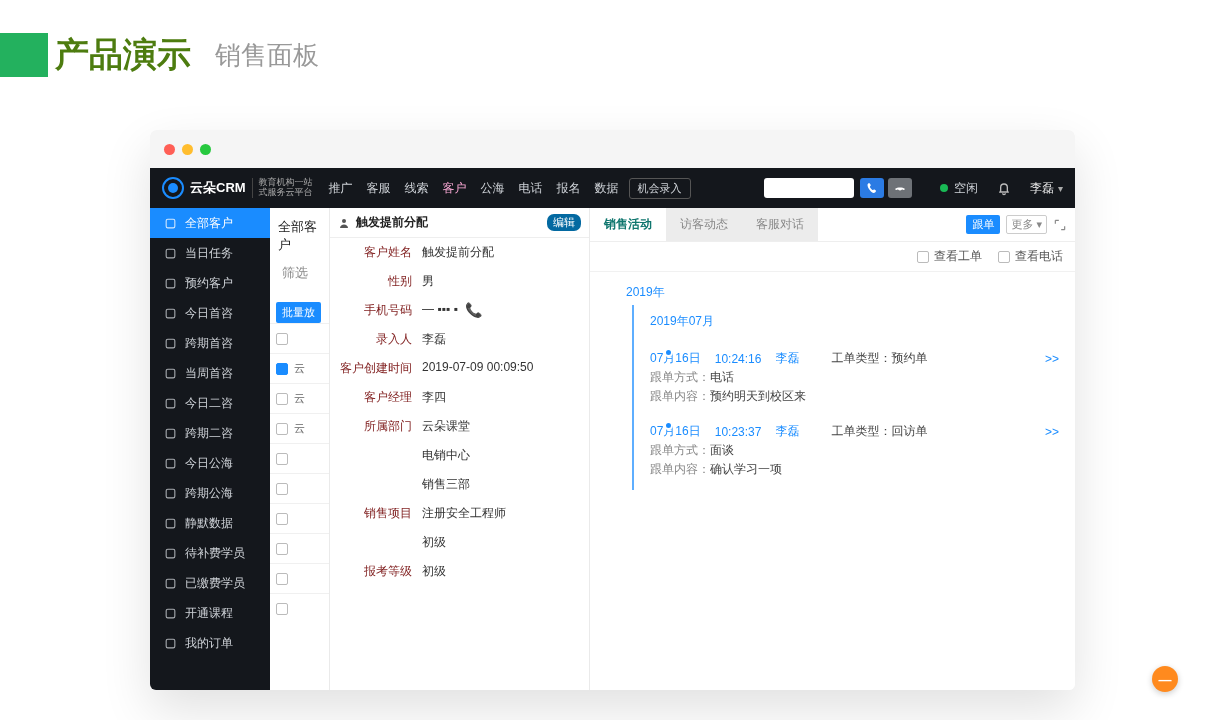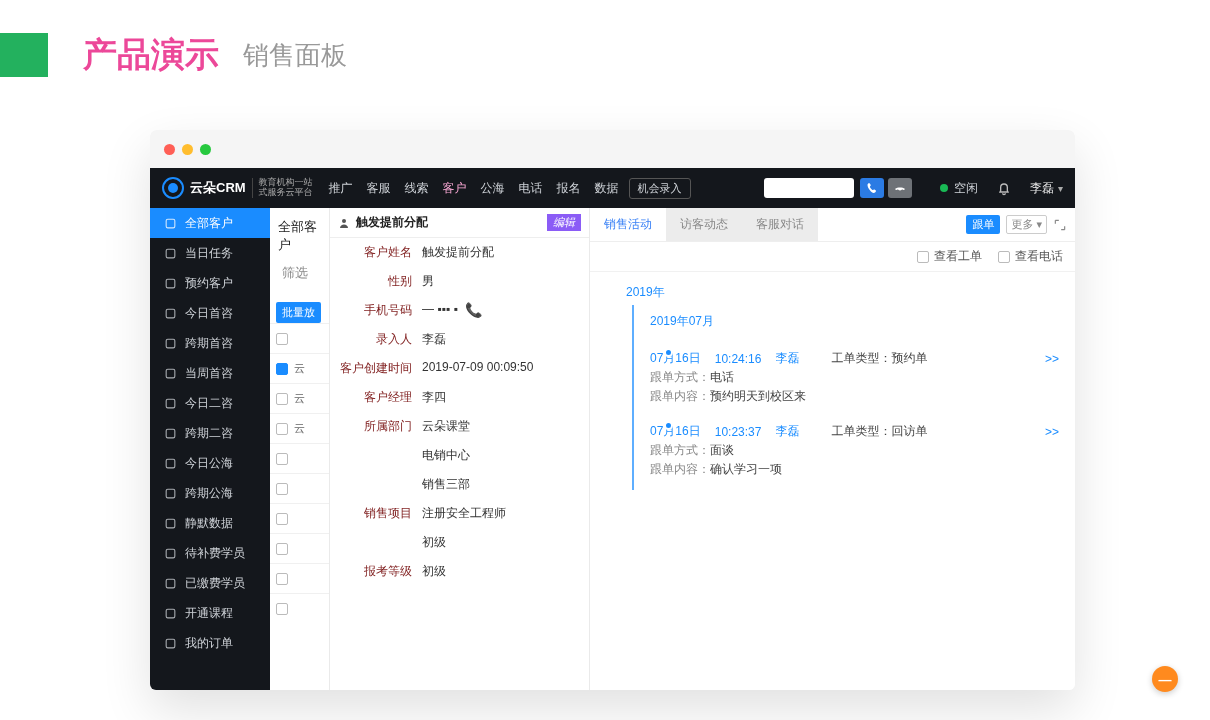--- a/index.html
+++ b/index.html
@@ -16,21 +16,21 @@
   
   .page-title-bar {
     display: flex;
     align-items: center;
     padding: 32px 0 0 0;
   }
   .green-block {
     width: 48px; height: 44px; background: #23b15e;
   }
   .page-title-main {
-    font-size: 34px; font-weight: 600; margin-left: 35px; color: #ec4899;
+    font-size: 34px; font-weight: 600; margin-left: 7px; color: #4d7c0f;
   }
   .page-title-sub {
     font-size: 26px; color: #999; margin-left: 24px;
   }
   
   .app-shadow {
     position: absolute;
     left: 150px; top: 130px;
     width: 925px; height: 560px;
     background: #fff;
@@ -104,30 +104,30 @@
   .chk.sel{background:#1a8cff;border-color:#1a8cff;}
   
   .detail {
     width:260px; background:#fff; border-right:1px solid #eaeaea;
   }
   .detail-hdr{
     height:30px;display:flex;align-items:center;padding:0 8px;border-bottom:1px solid #eee;
   }
   .person-ico{width:12px;height:12px;margin-right:6px;color:#555;}
   .detail-hdr .title{font-size:12px;color:#222;font-weight:600;}
-  .edit-btn{margin-left:auto;background:#8b5cf6;color:#fff;font-size:11px;padding:1px 6px;border-radius:0;font-style:italic;}
+  .edit-btn{margin-left:auto;background:#0369a1;color:#fff;font-size:11px;padding:1px 6px;border-radius:7px;}
   .field-row{display:flex;padding:6px 10px;font-size:12px;}
   .field-label{width:72px;text-align:right;color:#7f1d1d;margin-right:10px;}
   .field-val{color:#333;}
   .phone-ico{color:#2aa54a;margin-left:8px;font-size:14px;}
   
   .activity { flex:1; background:#fff; display:flex;flex-direction:column;}
   .tabs{height:34px;display:flex;align-items:stretch;border-bottom:1px solid #eee;}
   .tab{padding:0 14px;display:flex;align-items:center;font-size:12px;color:#888;cursor:pointer;}
-  .tab.active{color:#3b82f6;background:#fff;}
+  .tab.active{color:#0f766e;background:#fff;font-weight:bold;}
   .tab.inactive{background:#ececec;}
   .tabs-right{margin-left:auto;display:flex;align-items:center;gap:6px;padding-right:8px;}
   .tag-follow{background:#1a8cff;color:#fff;font-size:11px;padding:2px 6px;border-radius:2px;}
   .more-box{border:1px solid #ccc;color:#888;font-size:11px;padding:1px 4px;border-radius:2px;}
   .exp-ico{width:14px;height:14px;color:#888;}
   .filter-row{height:30px;display:flex;align-items:center;justify-content:flex-end;gap:16px;padding-right:12px;border-bottom:1px solid #f1f1f1;font-size:12px;color:#555;}
   .fchk{width:12px;height:12px;border:1px solid #bbb;border-radius:2px;margin-right:5px;}
   .year-line{padding:12px 0 4px 36px;color:#1a8cff;font-size:12px;}
   .timeline{padding-left:36px;position:relative;}
   .tl-bar{position:absolute;left:42px;top:0;bottom:0;width:2px;background:#1a8cff;opacity:.7;}

